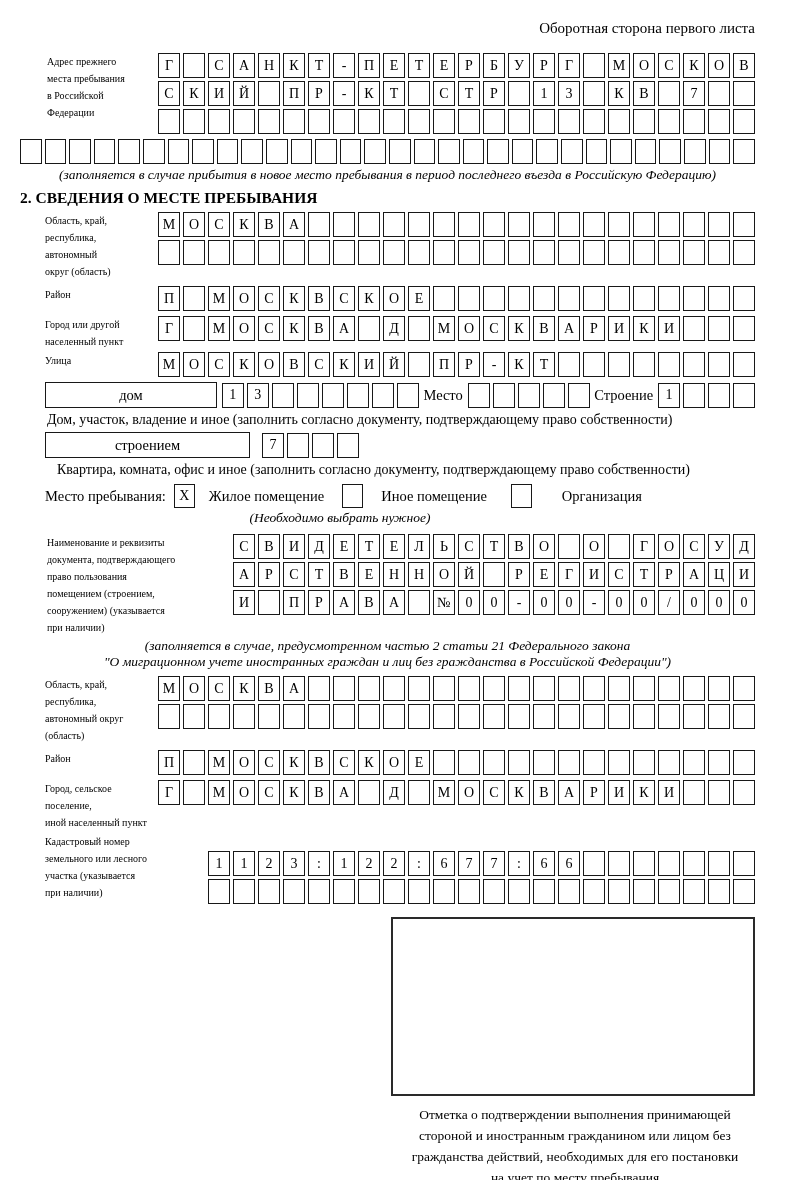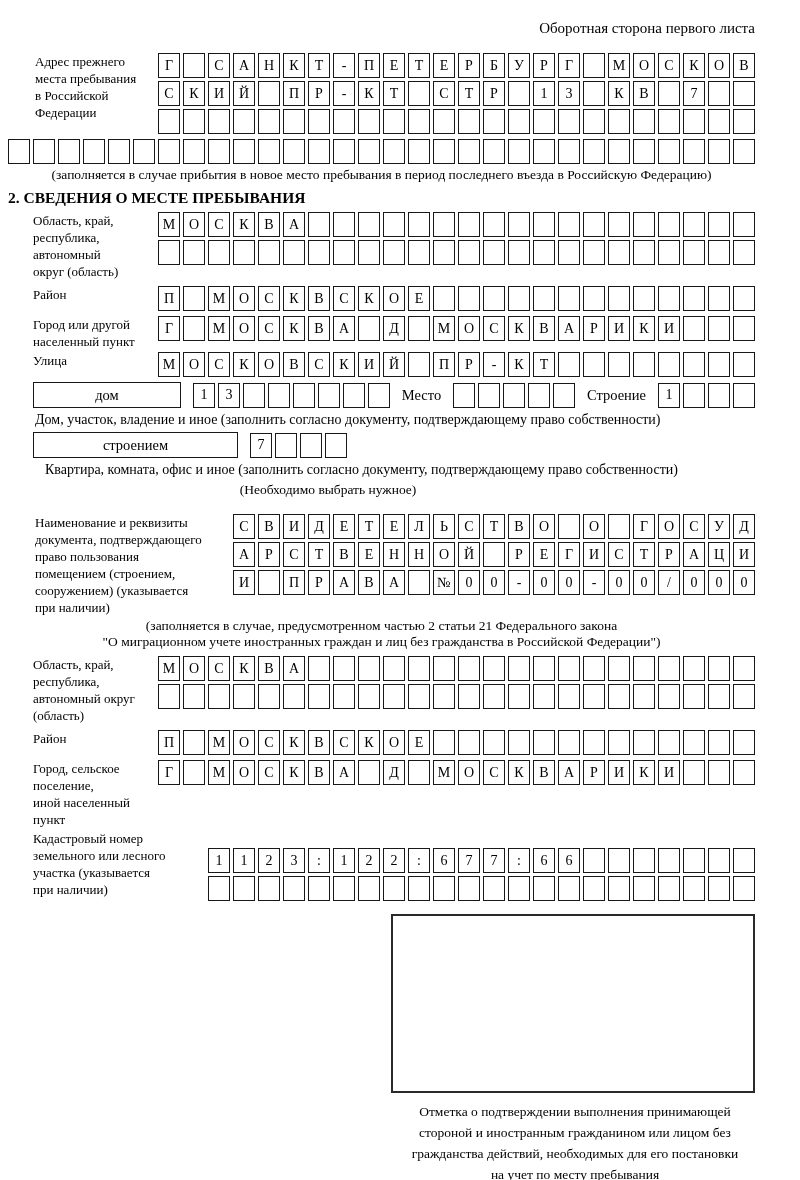--- a/index.html
+++ b/index.html
@@ -1,47 +1,47 @@
 <!DOCTYPE html>
 <html><head>
 <meta charset="utf-8">
 <style>
   html,body{margin:0;padding:0;background:#fff;}
   body{width:800px;height:1180px;font-family:"Liberation Serif",serif;color:#000;overflow:hidden;}
-  .page{box-sizing:border-box;width:800px;height:1180px;padding:20px 45px 0 8px;}
+  .page{box-sizing:border-box;width:800px;height:1180px;padding:20px 45px 0 20px;}
   .right-note{text-align:right;font-size:15px;margin-bottom:16px;}
   .cellrow{display:flex;margin-bottom:3px;}
   .cell{box-sizing:border-box;display:inline-flex;align-items:center;justify-content:center;
         width:22px;height:25px;border:1.6px solid #181818;margin-left:3px;
         font-size:14px;line-height:1;}
   .cell:first-child{margin-left:0;}
   .field{display:flex;align-items:flex-start;margin-bottom:2px;}
-  .lbl{flex:1;font-size:13px;line-height:17px;white-space:pre-line;padding-left:25px;}
+  .lbl{flex:1;font-size:10px;line-height:17px;white-space:pre-line;padding-left:25px;}
   .rows{flex:none;}
-  .center-note{text-align:center;font-size:13.5px;line-height:16px;white-space:pre-line;margin:1px 0 3px;}
+  .center-note{text-align:center;font-size:13.5px;line-height:16px;white-space:pre-line;margin:1px 0 3px;font-style:italic;}
   .left-note{font-size:14px;line-height:16px;margin:1px 0 4px 25px;}
   .sec-title{text-align:left;font-weight:bold;font-size:15.5px;margin:6px 0 5px;}
   .sub-title{text-align:center;font-weight:bold;font-size:15px;margin:14px 0 6px;}
   .house-row{display:flex;align-items:center;justify-content:space-between;margin:2px 0 4px 25px;}
   .widebox{box-sizing:border-box;border:1.8px solid #181818;height:26px;display:flex;
            align-items:center;justify-content:center;font-size:14.5px;}
-  .dom-box{width:148px;}
+  .dom-box{width:172px;}
   .kv-box{width:205px;}
   .inline-lbl{font-size:14.5px;}
   .apt-row{display:flex;align-items:center;margin:3px 0 4px 25px;}
   .apt-row .cellrow{margin:0 0 0 12px;}
   .stay-row{display:flex;align-items:center;margin:6px 0 2px 25px;font-size:14.5px;}
   .chk{box-sizing:border-box;display:inline-flex;align-items:center;justify-content:center;
        width:21px;height:24px;border:1.6px solid #181818;font-size:14px;}
   .stay-row .g8{margin-left:8px;} .stay-row .g14{margin-left:14px;}
   .stay-row .g18{margin-left:18px;} .stay-row .g24{margin-left:24px;} .stay-row .g30{margin-left:30px;}
   .confirm-box{width:360px;height:175px;border:2px solid #2a2a2a;margin:10px 0 8px auto;}
   .confirm-caption{width:384px;margin-left:auto;margin-right:-12px;text-align:center;
                    font-size:13.5px;line-height:21px;white-space:pre-line;}
-  .mt6{margin-top:16px;} .mb6{margin-bottom:6px;}
+  .mt6{margin-top:8px;} .mb6{margin-bottom:6px;}
   .cad-rows{padding-top:18px;}
 </style>
 </head>
 <body>
 
 <div class="page">
 
   <div class="right-note">Оборотная сторона первого листа</div>
 
   <div class="field">
@@ -358,20 +358,29 @@
     <div class="widebox kv-box">строением</div>
     <div class="cellrow">
         <span class="cell">7</span>
         <span class="cell"></span>
         <span class="cell"></span>
         <span class="cell"></span>
       </div>
   </div>
   <div class="left-note" style="margin-left:37px">Квартира, комната, офис и иное (заполнить согласно документу, подтверждающему право собственности)</div>
 
+  <div class="stay-row">
+    <span>Место пребывания:</span>
+    <span class="chk g8">X</span>
+    <span class="g14">Жилое помещение</span>
+    <span class="chk g18"></span>
+    <span class="g18">Иное помещение</span>
+    <span class="chk g24"></span>
+    <span class="g30">Организация</span>
+  </div>
   <div class="center-note" style="width:640px">(Необходимо выбрать нужное)</div>
 
   <div class="field mt6">
     <div class="lbl" style="padding-left:27px">Наименование и реквизиты
 документа, подтверждающего
 право пользования
 помещением (строением,
 сооружением) (указывается
 при наличии)</div>
     <div class="rows">

